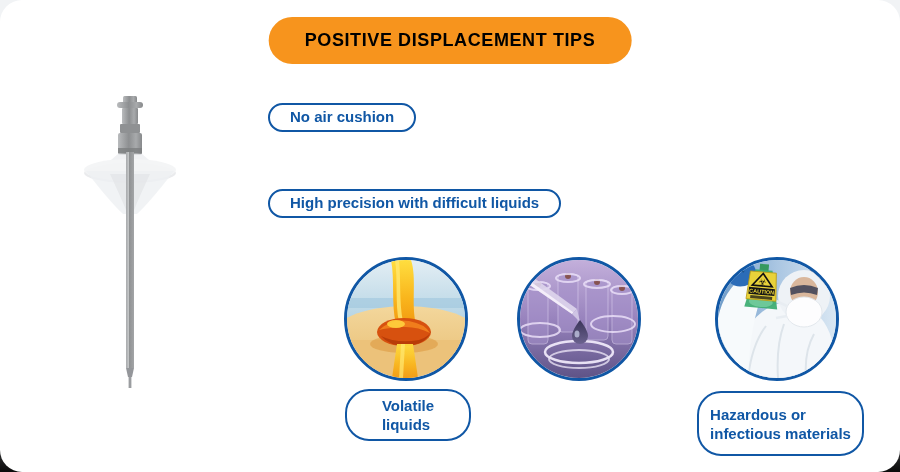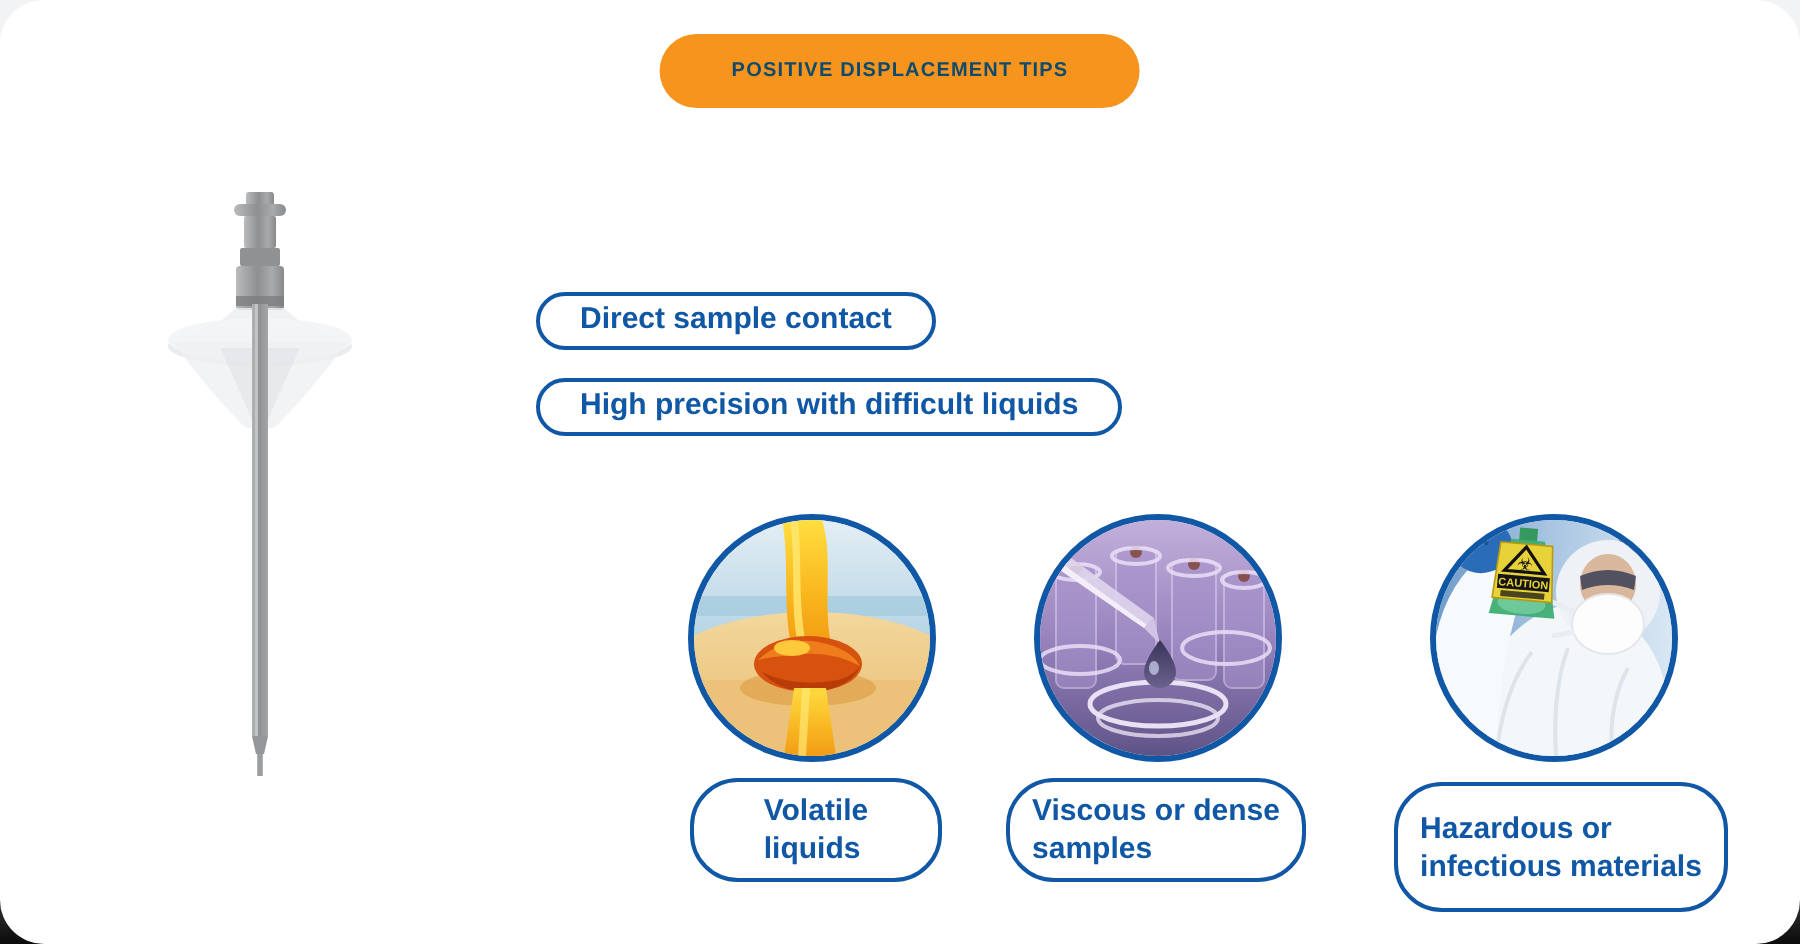--- a/index.html
+++ b/index.html
@@ -7,22 +7,22 @@
     width:900px;height:472px;overflow:hidden;
     font-family:"Liberation Sans", sans-serif;
     background:linear-gradient(180deg,#f1f3f5 0%,#f1f3f5 55%,#8a8d90 85%,#0b0b0b 100%);
   }
   .stage{position:relative;width:900px;height:472px;}
   .card{
     position:absolute;inset:0;background:#ffffff;border-radius:22px;
   }
   .badge{
     position:absolute;top:17px;left:50%;transform:translateX(-50%);
-    background:#F7941D;color:#0c4a6e;
-    font-size:10px;font-weight:bold;letter-spacing:.6px;
+    background:#F7941D;color:#000000;
+    font-size:18px;font-weight:bold;letter-spacing:.6px;
     padding:13px 36px;border-radius:999px;white-space:nowrap;
   }
   .pill{
     position:absolute;left:268px;
     border:2.5px solid #1057A5;border-radius:999px;
     color:#1057A5;font-size:15px;font-weight:bold;
     padding:3px 20px 4px 20px;white-space:nowrap;line-height:18px;
     background:#fff;
   }
   .pill1{top:103px;}
@@ -88,21 +88,21 @@
       <path d="M16,81 Q40,112 53,124 L67,124 Q80,112 104,81 Z" fill="#eef0f2" opacity="0.8"></path>
       <path d="M40,84 Q52,110 56,120 L64,120 Q68,110 80,84 Z" fill="#e2e4e7" opacity="0.7"></path>
 
       <rect x="56" y="62" width="8" height="216" fill="url(#tube)"></rect>
       <rect x="57.4" y="62" width="1.6" height="216" fill="#c9cbcd" opacity="0.85"></rect>
       <polygon points="56,278 64,278 62,287 58,287" fill="#94969a"></polygon>
       <rect x="58.6" y="287" width="2.8" height="11" fill="#9b9da0"></rect>
     </svg>
   </div>
 
-  <div class="pill pill2">Direct sample contact</div>
+  <div class="pill pill1">No air cushion</div>
   <div class="pill pill3">High precision with difficult liquids</div>
 
   <div class="circle c1">
     <svg viewBox="0 0 118 118" xmlns="http://www.w3.org/2000/svg">
       <defs>
         <linearGradient id="sky" x1="0" y1="0" x2="0" y2="1">
           <stop offset="0" stop-color="#e3eef4"></stop>
             <stop offset="1" stop-color="#b5d4e4"></stop>
         </linearGradient>
         <linearGradient id="honeyTable" x1="0" y1="0" x2="0" y2="1">
@@ -220,17 +220,15 @@
         <text x="44" y="25" font-size="9" text-anchor="middle" fill="#111111">☣</text>
         <rect x="31" y="28" width="26" height="7" fill="#151515"></rect>
         <text x="44" y="33.6" font-size="5.5" font-weight="bold" text-anchor="middle" fill="#e8d23a">CAUTION</text>
         <rect x="33" y="36" width="22" height="3" fill="#151515" opacity="0.75"></rect>
       </g>
     </svg>
   </div>
 
   <div class="caption cap1">Volatile
 liquids</div>
-  <div class="caption cap2">Viscous or dense
-samples</div>
   <div class="caption cap3">Hazardous or
 infectious materials</div>
 </div>
 
 </body></html>

